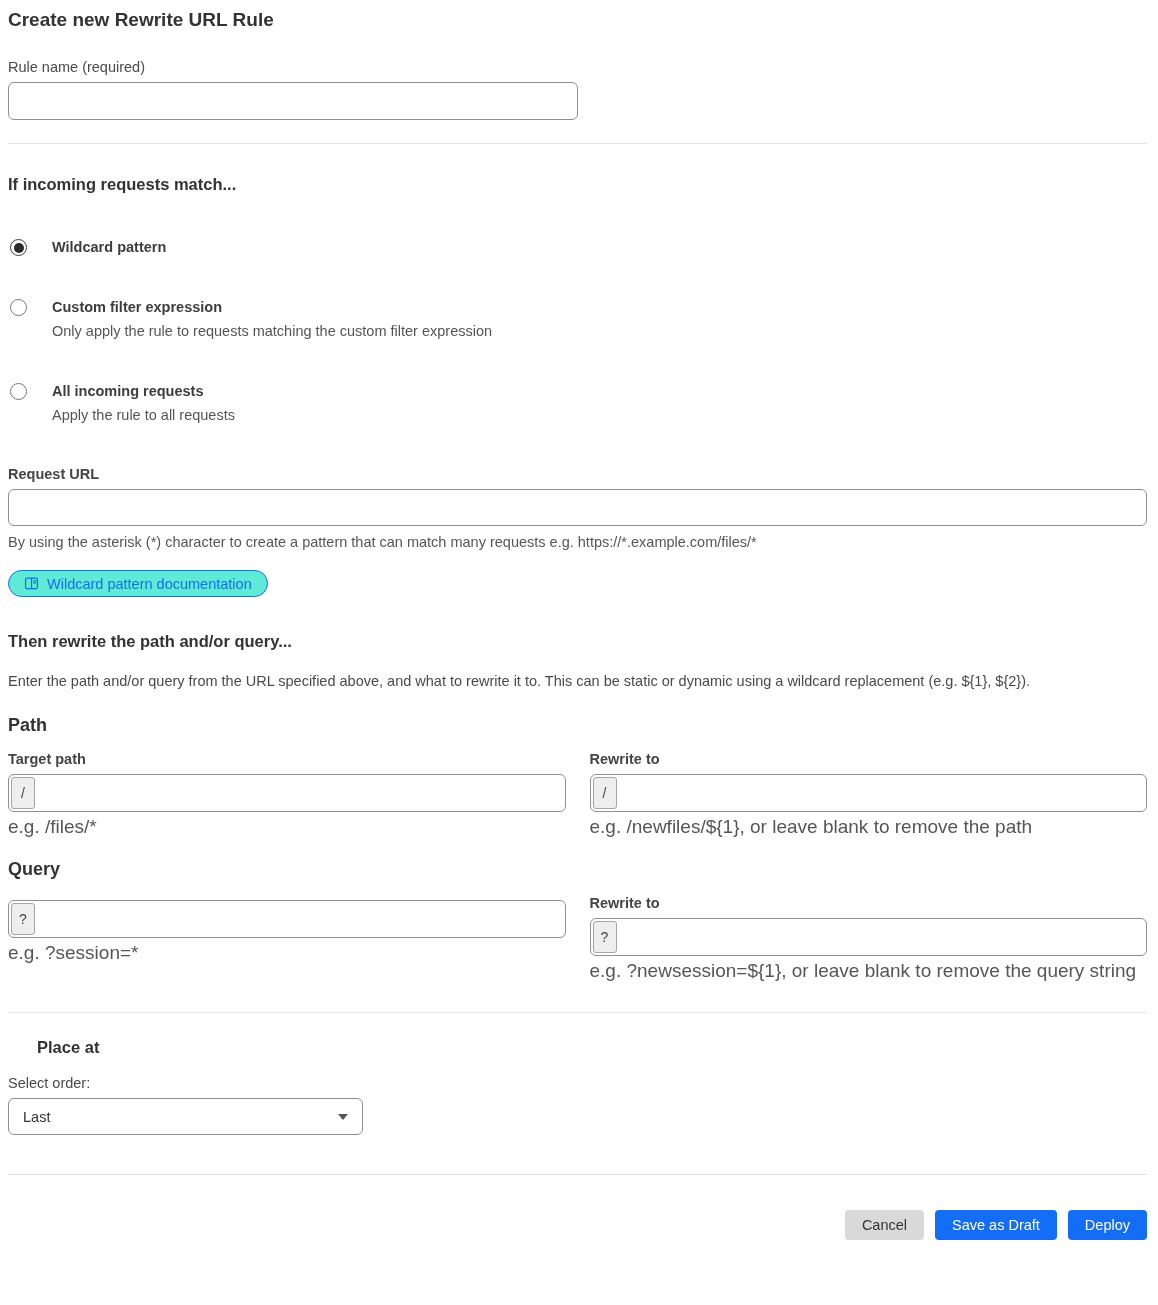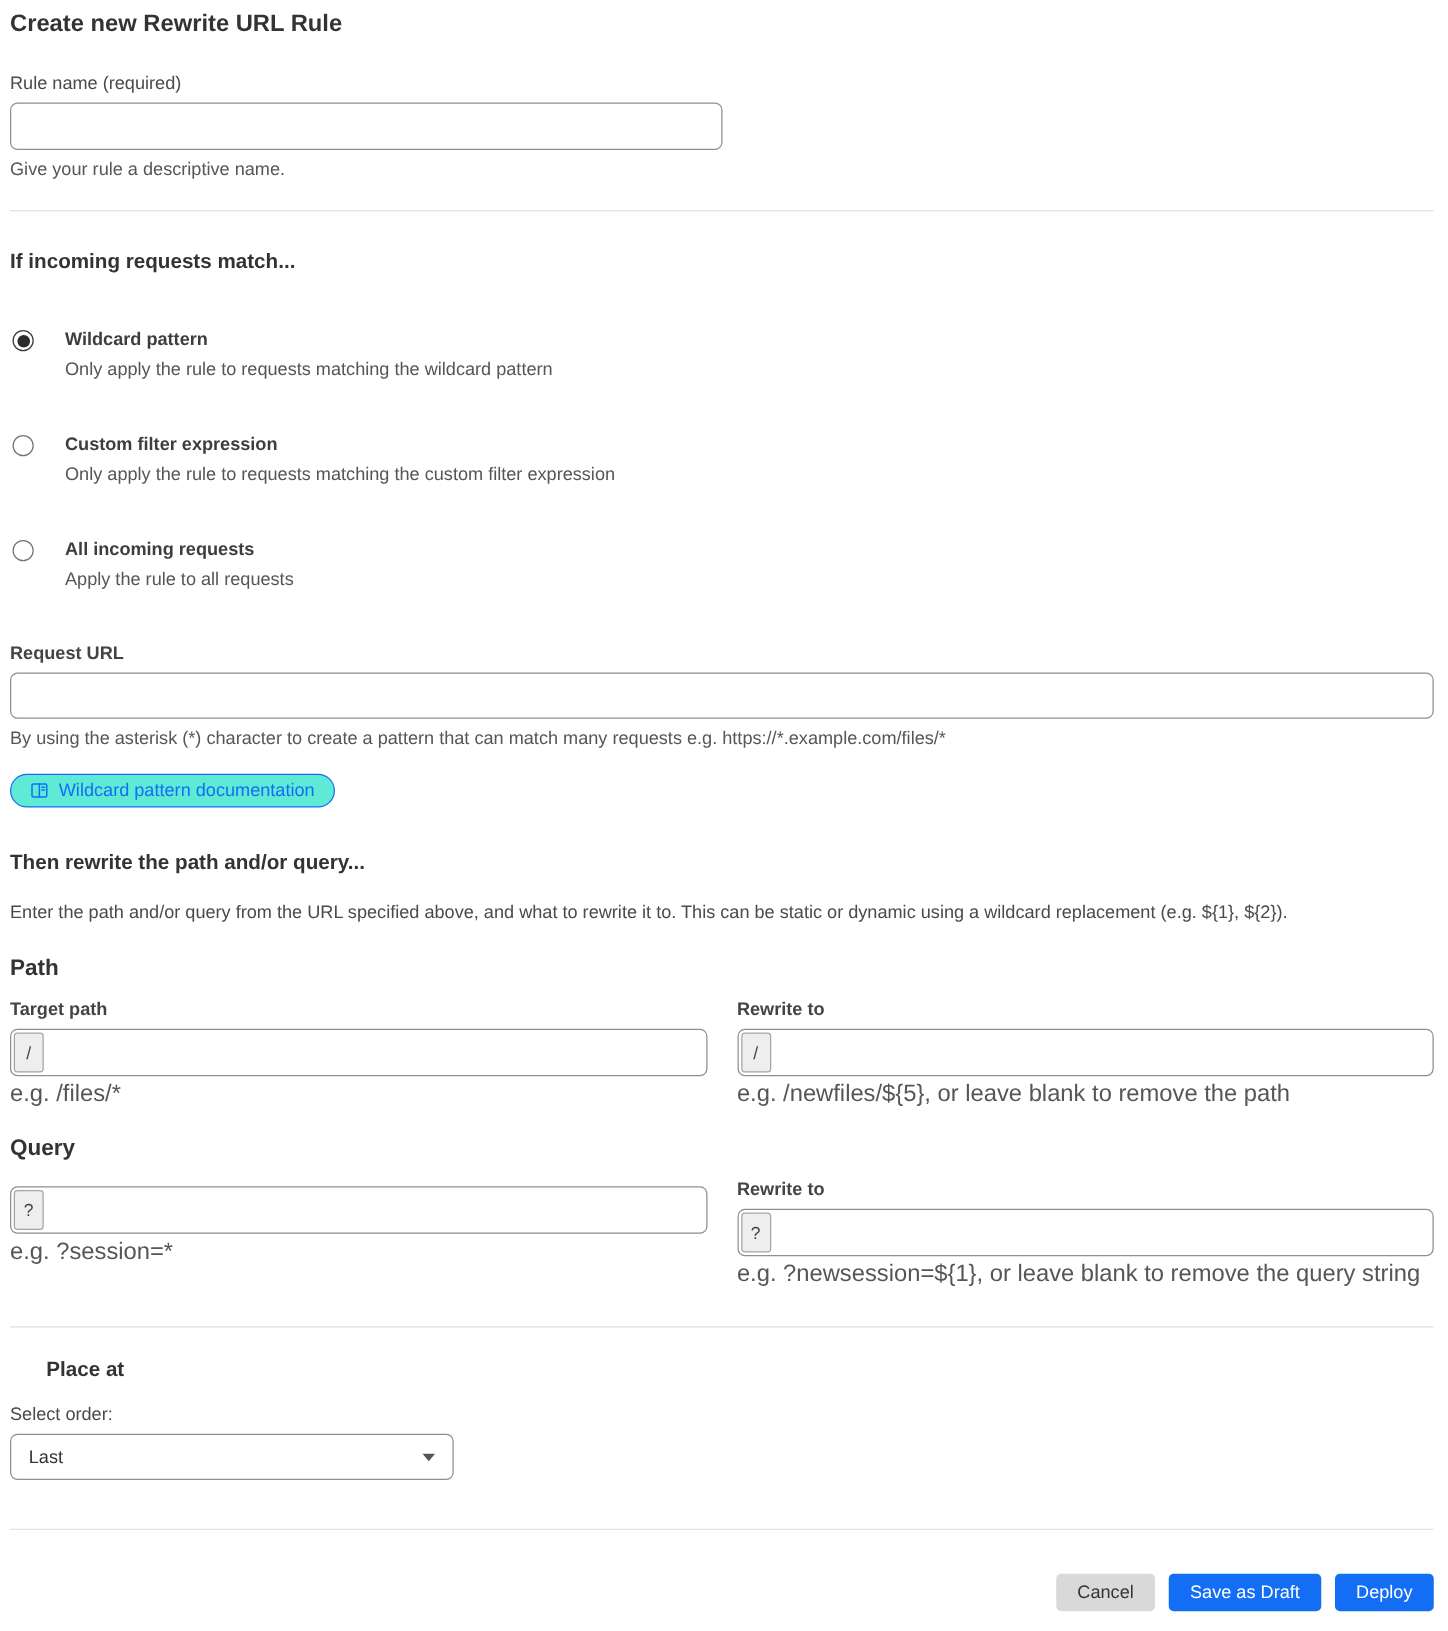--- a/index.html
+++ b/index.html
@@ -124,32 +124,30 @@
 </head>
 <body>
 
 <div class="page">
 
   <h1 class="page-title">Create new Rewrite URL Rule</h1>
 
   
   <div class="field-label">Rule name (required)</div>
   <input type="text" class="text-input" value="" style="">
-  <div class="help-text">Give your rule a descriptive name.</div>
 
   <hr class="divider">
 
   
   <h2 class="section-heading">If incoming requests match...</h2>
 
   <div class="radio-option first">
     <span class="radio-circle selected"></span>
     <div class="radio-body">
       <div class="radio-label">Wildcard pattern</div>
-      <div class="radio-desc">Only apply the rule to requests matching the wildcard pattern</div>
     </div>
   </div>
 
   <div class="radio-option">
     <span class="radio-circle"></span>
     <div class="radio-body">
       <div class="radio-label">Custom filter expression</div>
       <div class="radio-desc">Only apply the rule to requests matching the custom filter expression</div>
     </div>
   </div>
@@ -192,21 +190,21 @@
         <input type="text" value="" style="">
       </div>
       <div class="col-help">e.g. /files/*</div>
     </div>
     <div class="io-col">
       <div class="col-label">Rewrite to</div>
       <div class="input-group">
         <span class="input-prefix">/</span>
         <input type="text" value="" style="">
       </div>
-      <div class="col-help">e.g. /newfiles/${5}, or leave blank to remove the path</div>
+      <div class="col-help">e.g. /newfiles/${1}, or leave blank to remove the path</div>
     </div>
   </div>
 
   <h3 class="sub-heading">Query</h3>
   <div class="io-grid">
     <div class="io-col">
       <div class="input-group">
         <span class="input-prefix">?</span>
         <input type="text" value="" style="">
       </div>

